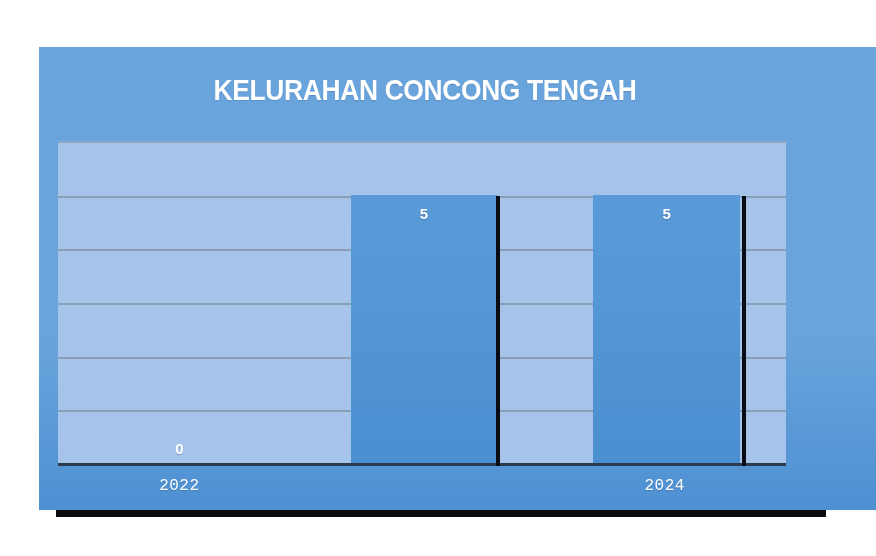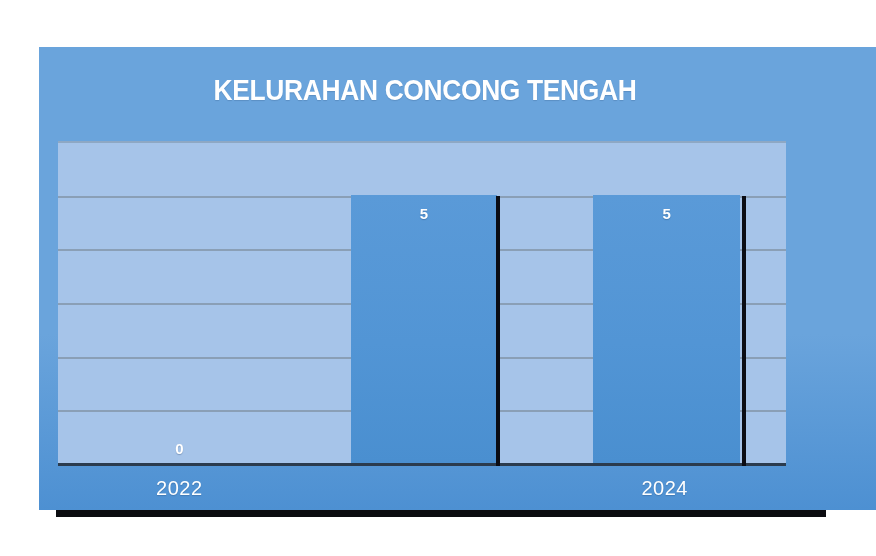--- a/index.html
+++ b/index.html
@@ -145,22 +145,22 @@
     width: 728px;
     height: 44px;
     z-index: 5;
   }
 
   .x-label {
     position: absolute;
     top: 8px;
     text-align: center;
     color: #ffffff;
-    font-family: Liberation Sans, sans-serif;
-    font-size: 20px;
+    font-family: Liberation Mono, monospace;
+    font-size: 16px;
     letter-spacing: 0.5px;
     text-shadow: 0 1px 1px rgba(25,55,95,0.25);
   }
 </style>
 </head>
 <body>
 
 <div id="stage">
 
   <div class="card-shadow"></div>

